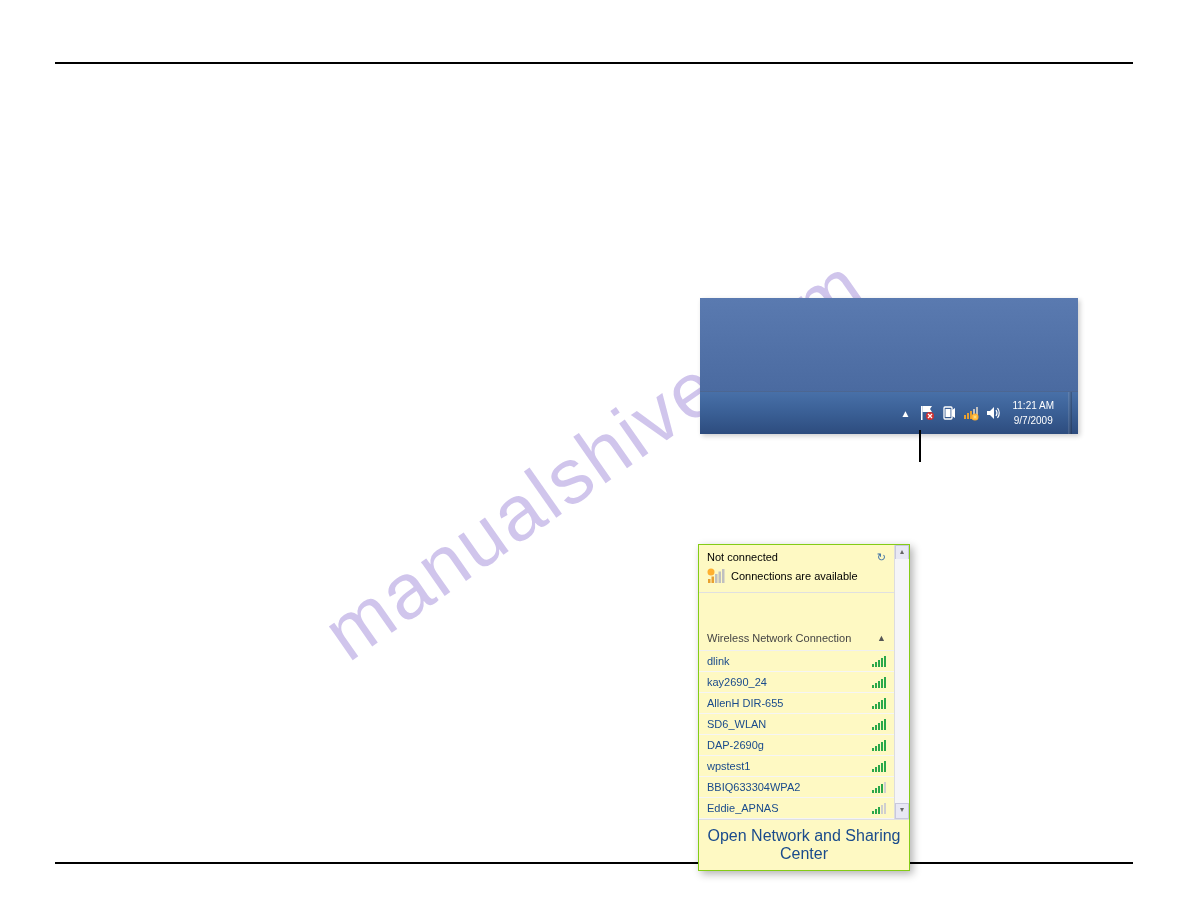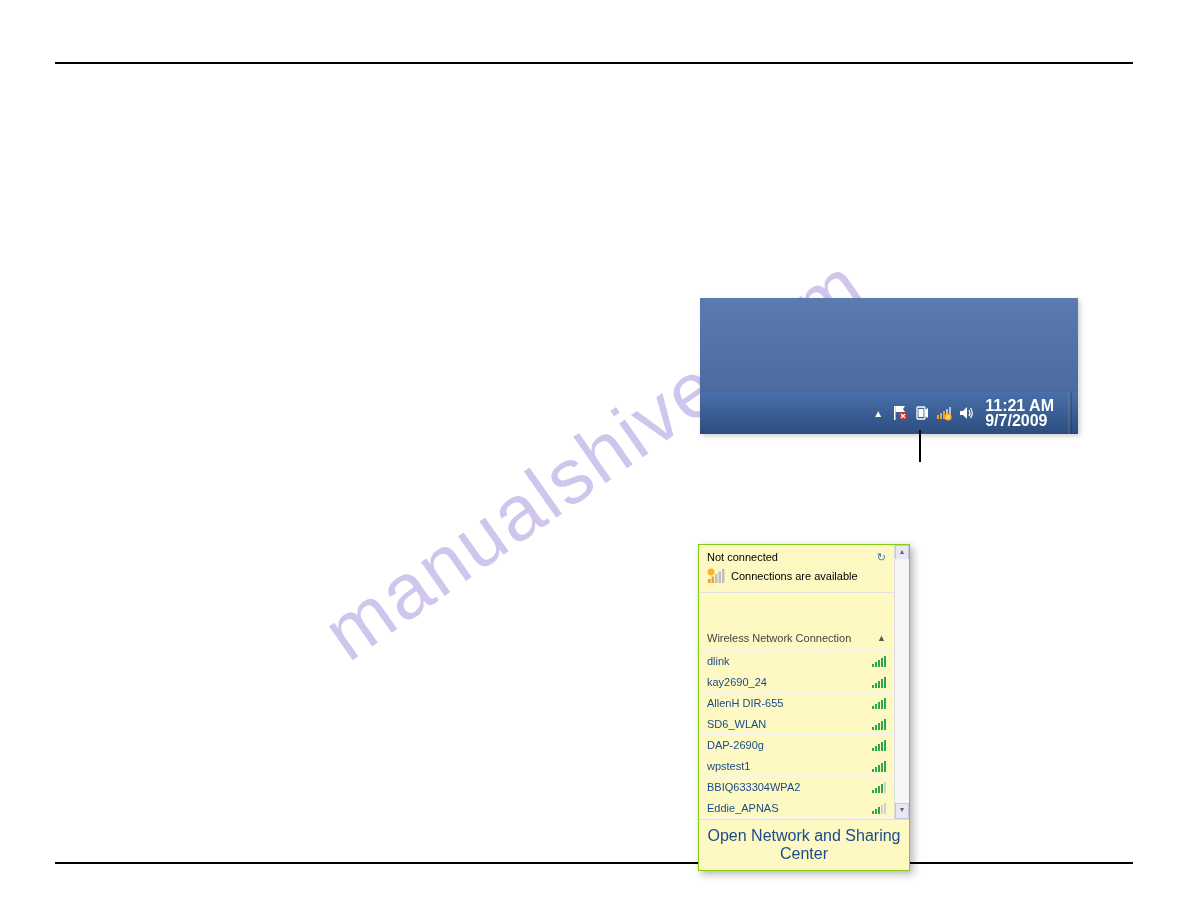--- a/index.html
+++ b/index.html
@@ -72,26 +72,25 @@
     justify-content: center;
     color: #fff;
     font-size: 13px;
   }
   .tray-arrow {
     color: #fff;
     font-size: 10px;
   }
   .flag-icon svg, .power-icon svg, .net-icon svg, .vol-icon svg { display:block }
   .clock {
-    text-align: left;
+    text-align: center;
     color: #fff;
-    font-size: 16px;
+    font-size: 10px;
     line-height: 15px;
     padding: 0 6px;
-    font-weight: bold;
   }
   .clock .time { display:block; }
   .clock .date { display:block; }
   .divider-end {
     width: 4px;
     height: 42px;
     background: linear-gradient(to right, rgba(255,255,255,0.15), rgba(0,0,0,0.25));
     margin-left: 4px;
   }
   .callout-line {

